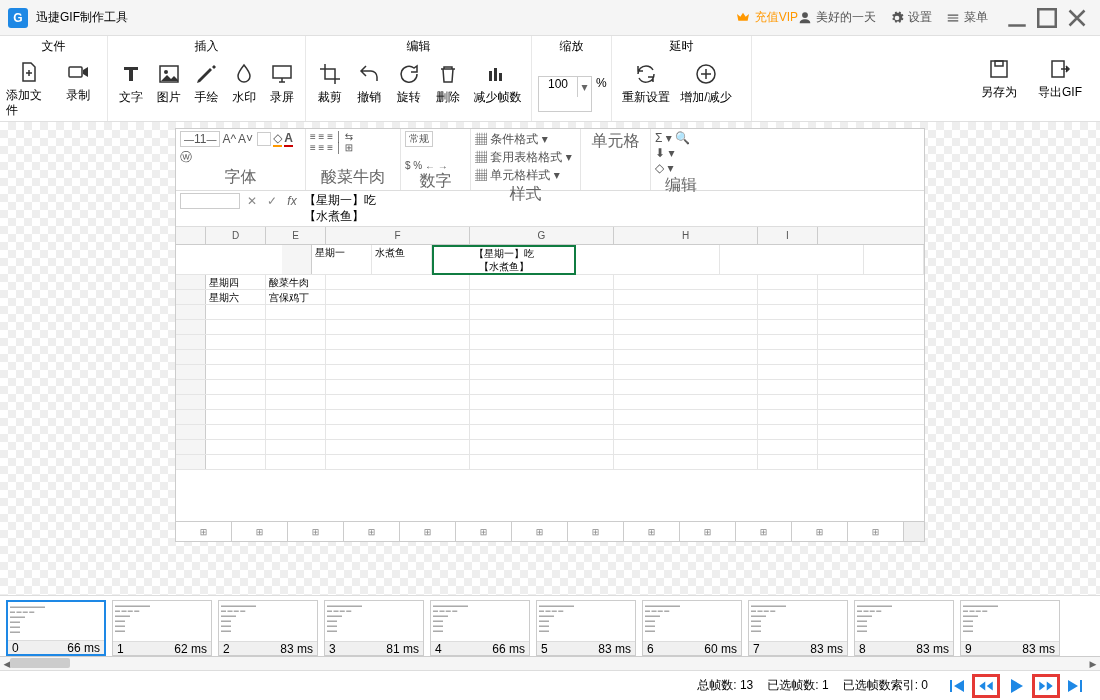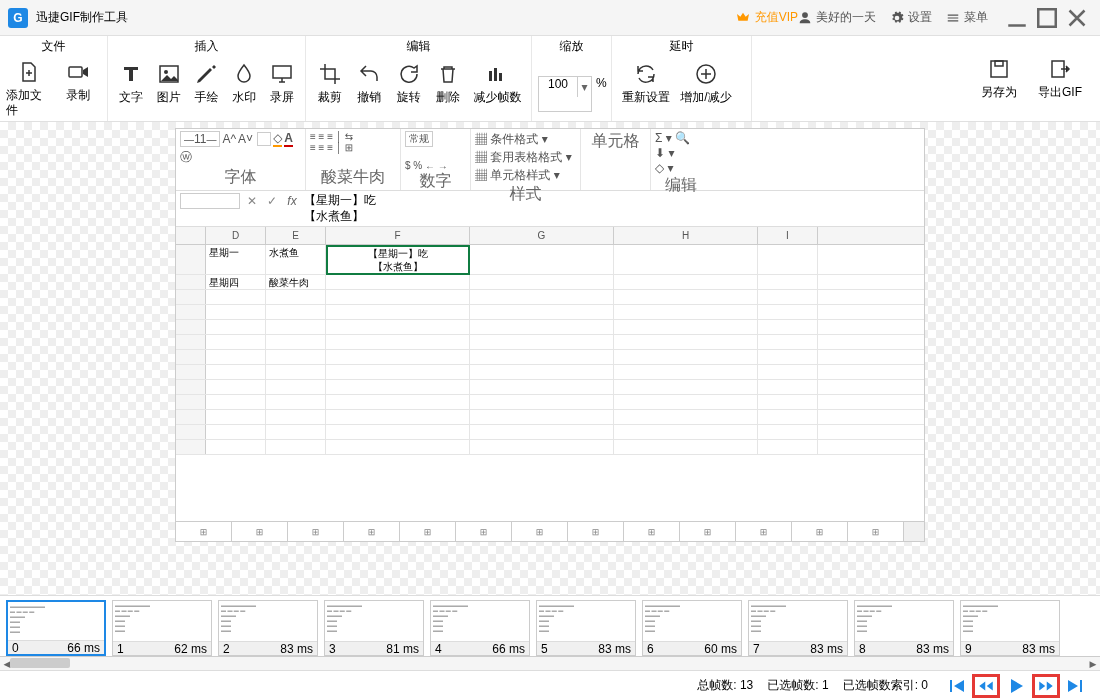--- a/index.html
+++ b/index.html
@@ -45,21 +45,21 @@
 .xl-hdr{display:flex;height:18px;border-bottom:1px solid #ccc;background:#f5f5f5;}
 .xl-hdr .corner{width:30px;border-right:1px solid #ccc;}
 .xl-hdr .ch{flex:0 0 60px;border-right:1px solid #ccc;text-align:center;font-size:10px;line-height:18px;color:#555;}
 .xl-hdr .ch.wide{flex:0 0 144px;}
 .xl-rows{flex:1;overflow:hidden;}
 .xl-row{display:flex;height:15px;border-bottom:1px solid #e5e5e5;}
 .xl-row .rn{width:30px;border-right:1px solid #ccc;background:#f5f5f5;text-align:center;font-size:9px;color:#666;}
 .xl-row .cell{flex:0 0 60px;border-right:1px solid #e5e5e5;font-size:10px;padding:0 3px;line-height:15px;white-space:nowrap;overflow:hidden;}
 .xl-row .cell.wide{flex:0 0 144px;}
 .xl-row .cell.sel{border:2px solid #107c41;line-height:13px;text-align:center;height:30px;position:relative;z-index:2;background:#fff;}
-.xl-row.merge{height:30px;}
+.xl-row.merge{height:30px;justify-content:flex-end;}
 .xl-tabs{height:20px;border-top:1px solid #ccc;display:flex;background:#f0f0f0;}
 .xl-tabs .xt{width:56px;border-right:1px solid #ccc;background:#fff;font-size:9px;display:flex;align-items:center;justify-content:center;color:#888;}
 .timeline{height:75px;border-top:1px solid #ddd;background:#fff;display:flex;flex-direction:column;}
 .frames{flex:1;display:flex;overflow-x:auto;gap:6px;padding:4px 6px 0 6px;}
 .frame{flex:0 0 100px;border:1px solid #ccc;display:flex;flex-direction:column;cursor:pointer;}
 .frame.sel{border:2px solid #1e88e5;}
 .frame .fthumb{flex:1;background:#fff;font-size:5px;color:#aaa;padding:2px;overflow:hidden;line-height:1;}
 .frame .finfo{height:14px;display:flex;justify-content:space-between;padding:0 4px;font-size:10px;background:#f0f0f0;border-top:1px solid #ddd;}
 .hscroll{height:14px;border-top:1px solid #ccc;background:#f5f5f5;position:relative;}
 .hscroll .thumb{position:absolute;left:10px;top:1px;height:10px;width:60px;background:#ccc;border-radius:2px;}
@@ -371,20 +371,29 @@
             <div class="rn"></div>
             <div class="cell">星期四</div>
             <div class="cell">酸菜牛肉</div>
             <div class="cell wide"></div>
             <div class="cell wide"></div>
             <div class="cell wide"></div>
             <div class="cell"></div>
           </div>
           <div class="xl-row">
             <div class="rn"></div>
+            <div class="cell">星期六</div>
+            <div class="cell">宫保鸡丁</div>
+            <div class="cell wide"></div>
+            <div class="cell wide"></div>
+            <div class="cell wide"></div>
+            <div class="cell"></div>
+          </div>
+          <div class="xl-row">
+            <div class="rn"></div>
             <div class="cell"></div>
             <div class="cell"></div>
             <div class="cell wide"></div>
             <div class="cell wide"></div>
             <div class="cell wide"></div>
             <div class="cell"></div>
           </div>
           <div class="xl-row">
             <div class="rn"></div>
             <div class="cell"></div>

